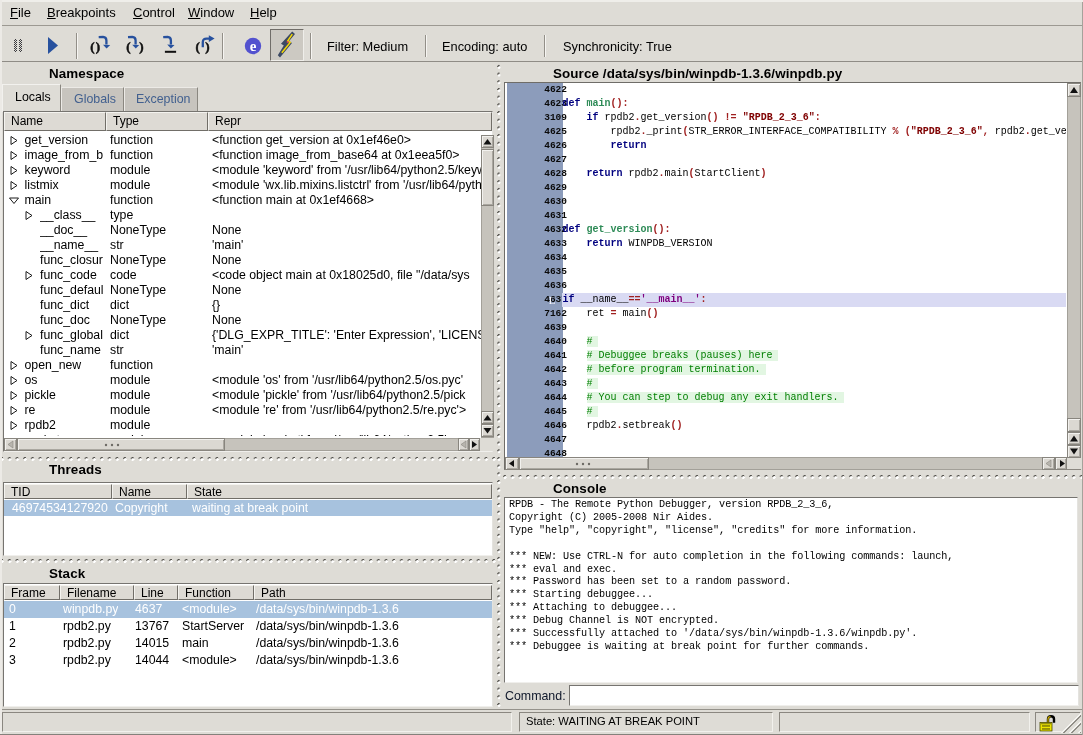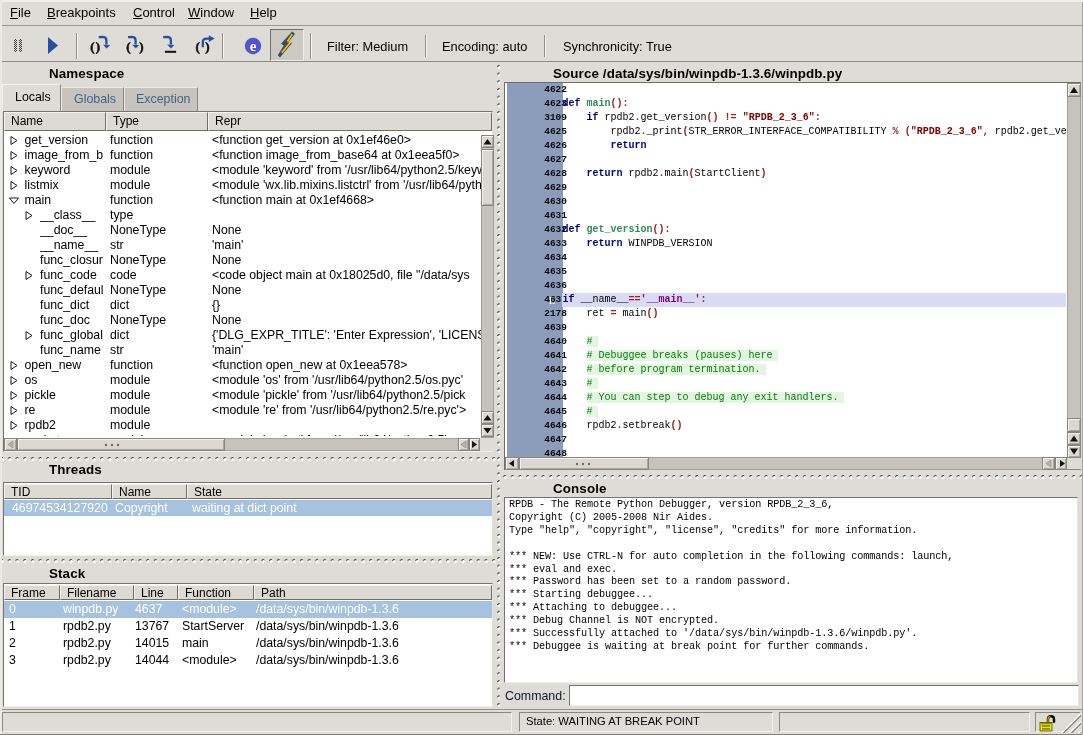--- a/index.html
+++ b/index.html
@@ -236,21 +236,20 @@
         <span class="nsc1n">func_name</span>
         <span class="nsc2">str</span>
         <span class="nsc3">'main'</span>
       </div>
     <div class="nsr" style="top:225px">
         <svg class="tri" style="left:6px" width="8" height="10">
           <polygon points="1,0.5 7,4.5 1,8.5" fill="#fff" stroke="#1a1a1a"></polygon>
         </svg>
         <span class="nsc1">open_new</span>
         <span class="nsc2">function</span>
-        <span class="nsc3">&lt;function open_new at 0x1eea578&gt;</span>
       </div>
     <div class="nsr" style="top:240px">
         <svg class="tri" style="left:6px" width="8" height="10">
           <polygon points="1,0.5 7,4.5 1,8.5" fill="#fff" stroke="#1a1a1a"></polygon>
         </svg>
         <span class="nsc1">os</span>
         <span class="nsc2">module</span>
         <span class="nsc3">&lt;module 'os' from '/usr/lib64/python2.5/os.pyc'</span>
       </div>
     <div class="nsr" style="top:255px">
@@ -327,21 +326,21 @@
   <span class="plabel" style="left:5px;top:462px">Threads</span>
   <div class="sunken" style="left:3px;top:482px;width:490px;height:74px;"></div>
   <div class="abs" style="left:4px;top:484px;width:488px;height:15px;">
     <div class="hdrcell" style="left:0;width:108px;line-height:15px">TID</div>
     <div class="hdrcell" style="left:108px;width:75px;line-height:15px">Name</div>
     <div class="hdrcell" style="left:183px;width:305px;line-height:15px">State</div>
   </div>
   <div class="row selrow" style="left:4px;top:500px;width:488px;height:16px;line-height:16px">
     <span class="cell" style="left:8px">46974534127920</span>
     <span class="cell" style="left:111px">Copyright</span>
-    <span class="cell" style="left:188px">waiting at dict point</span>
+    <span class="cell" style="left:188px">waiting at break point</span>
   </div>
 
   <div class="sashh" style="left:0;top:557px;width:497px"></div>
 
   <span class="plabel" style="left:5px;top:565.5px">Stack</span>
   <div class="sunken" style="left:3px;top:583px;width:490px;height:124px;"></div>
   <div class="abs" style="left:4px;top:585px;width:488px;height:15px;">
     <div class="hdrcell" style="left:0;width:56px;line-height:15px">Frame</div>
     <div class="hdrcell" style="left:56px;width:74px;line-height:15px">Filename</div>
     <div class="hdrcell" style="left:130px;width:44px;line-height:15px">Line</div>
@@ -394,21 +393,21 @@
         <div class="lnum" style="top:84px">4628</div>
         <div class="lnum" style="top:98px">4629</div>
         <div class="lnum" style="top:112px">4630</div>
         <div class="lnum" style="top:126px">4631</div>
         <div class="lnum" style="top:140px">4632</div>
         <div class="lnum" style="top:154px">4633</div>
         <div class="lnum" style="top:168px">4634</div>
         <div class="lnum" style="top:182px">4635</div>
         <div class="lnum" style="top:196px">4636</div>
         <div class="lnum" style="top:210px">4637</div>
-        <div class="lnum" style="top:224px">2178</div>
+        <div class="lnum" style="top:224px">7162</div>
         <div class="lnum" style="top:238px">4639</div>
         <div class="lnum" style="top:252px">4640</div>
         <div class="lnum" style="top:266px">4641</div>
         <div class="lnum" style="top:280px">4642</div>
         <div class="lnum" style="top:294px">4643</div>
         <div class="lnum" style="top:308px">4644</div>
         <div class="lnum" style="top:322px">4645</div>
         <div class="lnum" style="top:336px">4646</div>
         <div class="lnum" style="top:350px">4647</div>
         <div class="lnum" style="top:364px">4648</div>

